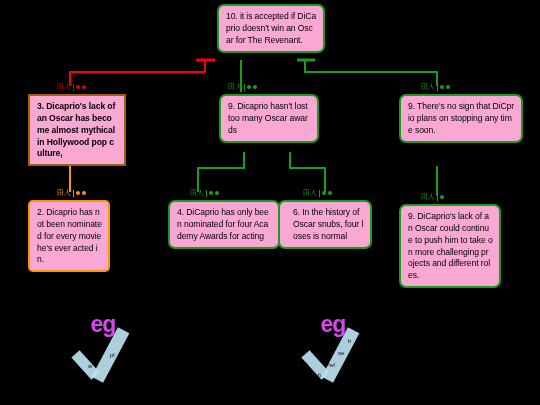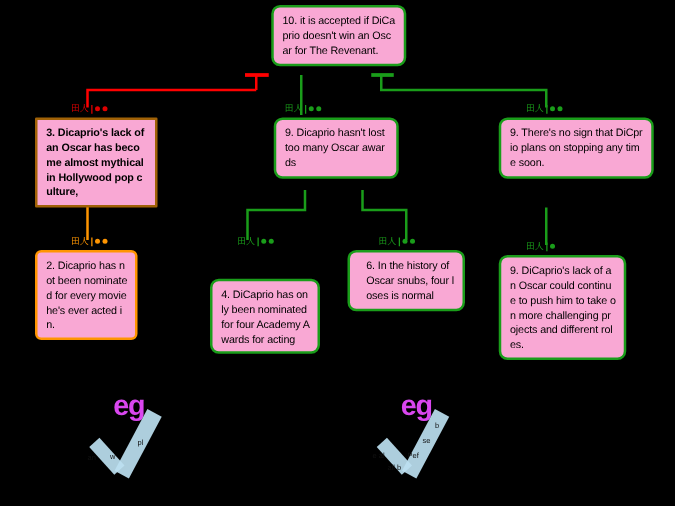--- a/index.html
+++ b/index.html
@@ -132,21 +132,21 @@
   </div>
 
   <div class="badge g" style="left:190px;top:189px;">
     <span class="glyphs">田人</span>
     <span class="sep"></span>
     <span class="dots">
       <span class="dot"></span>
       <span class="dot"></span>
     </span>
   </div>
-  <div class="node green" style="left:168px;top:200px;width:88px;margin-top:23px;">
+  <div class="node green" style="left:168px;top:200px;width:112px;">
     <span class="txt">4. DiCaprio has only been nominated for four Academy Awards for acting</span>
   </div>
 
   <div class="badge g" style="left:303px;top:189px;">
     <span class="glyphs">田人</span>
     <span class="sep"></span>
     <span class="dots">
       <span class="dot"></span>
       <span class="dot"></span>
     </span>

